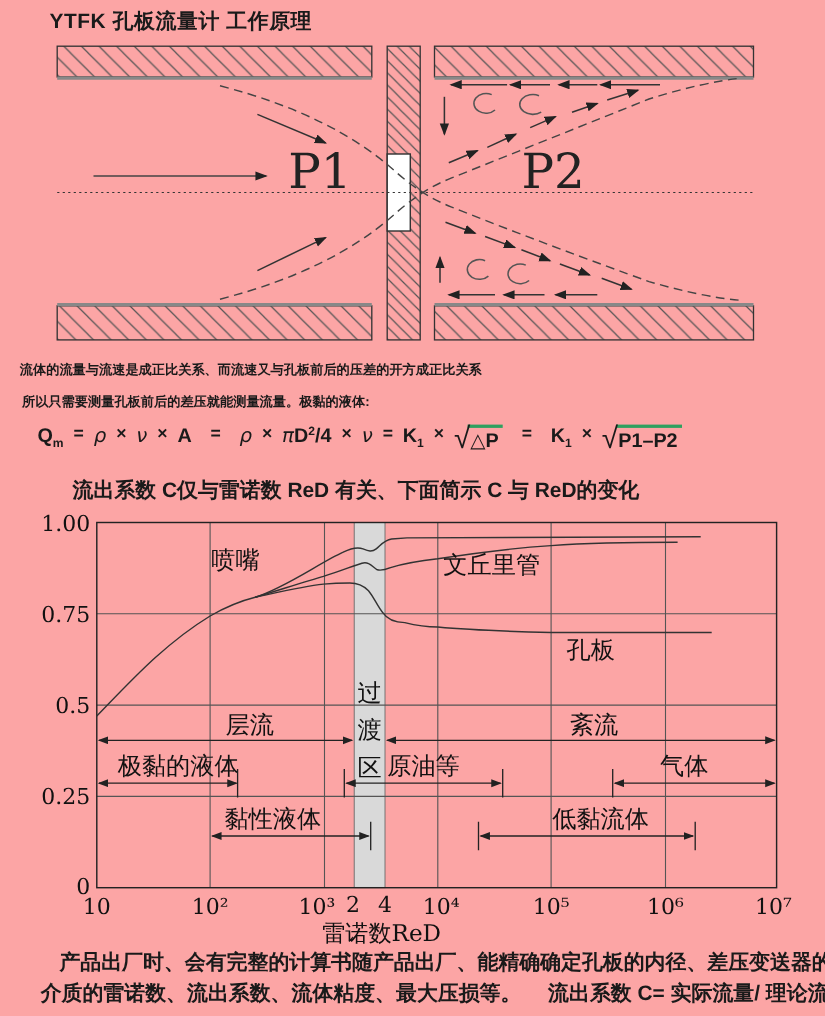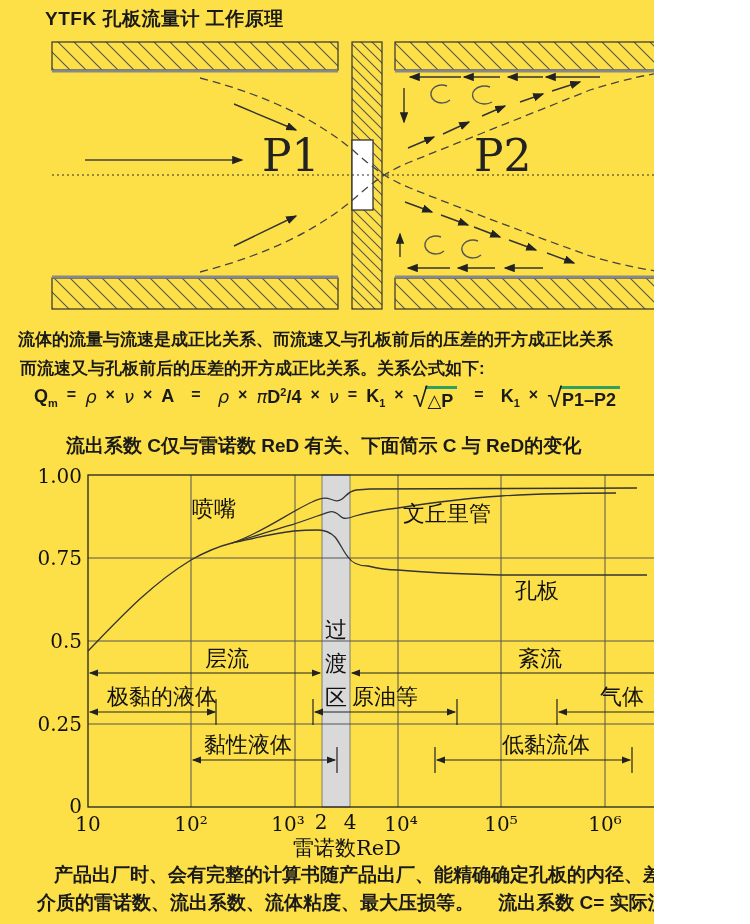--- a/index.html
+++ b/index.html
@@ -1,20 +1,20 @@
 <!DOCTYPE html>
 <html><head>
 <meta charset="utf-8">
 <style>
   html,body{margin:0;padding:0;background:#ffffff;}
-  .page{position:relative;width:654px;height:924px;background:#fde047;overflow:hidden;
+  .page{position:relative;width:750px;height:924px;background:#fca5a5;overflow:hidden;
         font-family:"Liberation Sans","DejaVu Sans",sans-serif;color:#1a1a1a;}
   .abs{position:absolute;}
   .title{left:45px;top:6px;font-size:19px;font-weight:700;letter-spacing:0.5px;}
-  .para{font-size:17px;font-weight:700;letter-spacing:0px;white-space:nowrap;}
+  .para{font-size:12px;font-weight:700;letter-spacing:0px;white-space:nowrap;}
   .chart-heading{left:66px;top:433px;font-size:19px;font-weight:700;white-space:nowrap;text-align:center;}
   .footer-line{font-size:19px;font-weight:700;white-space:nowrap;}
   
   .formula{left:34px;top:386px;height:34px;display:flex;align-items:flex-start;gap:9px;
            font-size:18px;white-space:nowrap;}
   .formula .b{font-weight:700;}
   .formula .g{font-weight:400;font-style:italic;font-family:"DejaVu Sans",sans-serif;}
   .formula .op{font-weight:700;font-size:16px;}
   .formula sub{font-size:11px;font-weight:700;}
   .formula sup{font-size:11px;font-weight:700;}
@@ -91,21 +91,21 @@
     <line x1="441" y1="215" x2="468" y2="225" stroke="#333" stroke-width="1.4" marker-end="url(#ah)"></line>
     <line x1="474" y1="227" x2="500" y2="237" stroke="#333" stroke-width="1.4" marker-end="url(#ah)"></line>
     <line x1="509" y1="240" x2="536" y2="250" stroke="#333" stroke-width="1.4" marker-end="url(#ah)"></line>
     <line x1="547" y1="253" x2="574" y2="263" stroke="#333" stroke-width="1.4" marker-end="url(#ah)"></line>
 
     <text x="262" y="171" class="pipe-label">P1</text>
     <text x="474" y="171" class="pipe-label">P2</text>
   </svg>
 
   <div class="abs para" style="left:18px;top:328px">流体的流量与流速是成正比关系、而流速又与孔板前后的压差的开方成正比关系</div>
-  <div class="abs para" style="left:20px;top:357px">而流速又与孔板前后的压差的开方成正比关系。关系公式如下:</div>
+  <div class="abs para" style="left:20px;top:357px">所以只需要测量孔板前后的差压就能测量流量。极黏的液体:</div>
 
   <div class="abs formula">
     <span class="b"><span>Q</span><sub>m</sub></span>
     <span class="op">=</span>
     <span class="g">ρ</span>
     <span class="op">×</span>
     <span class="g">ν</span>
     <span class="op">×</span>
     <span class="b">A</span>
     <span class="op" style="margin:0 8px">=</span>

